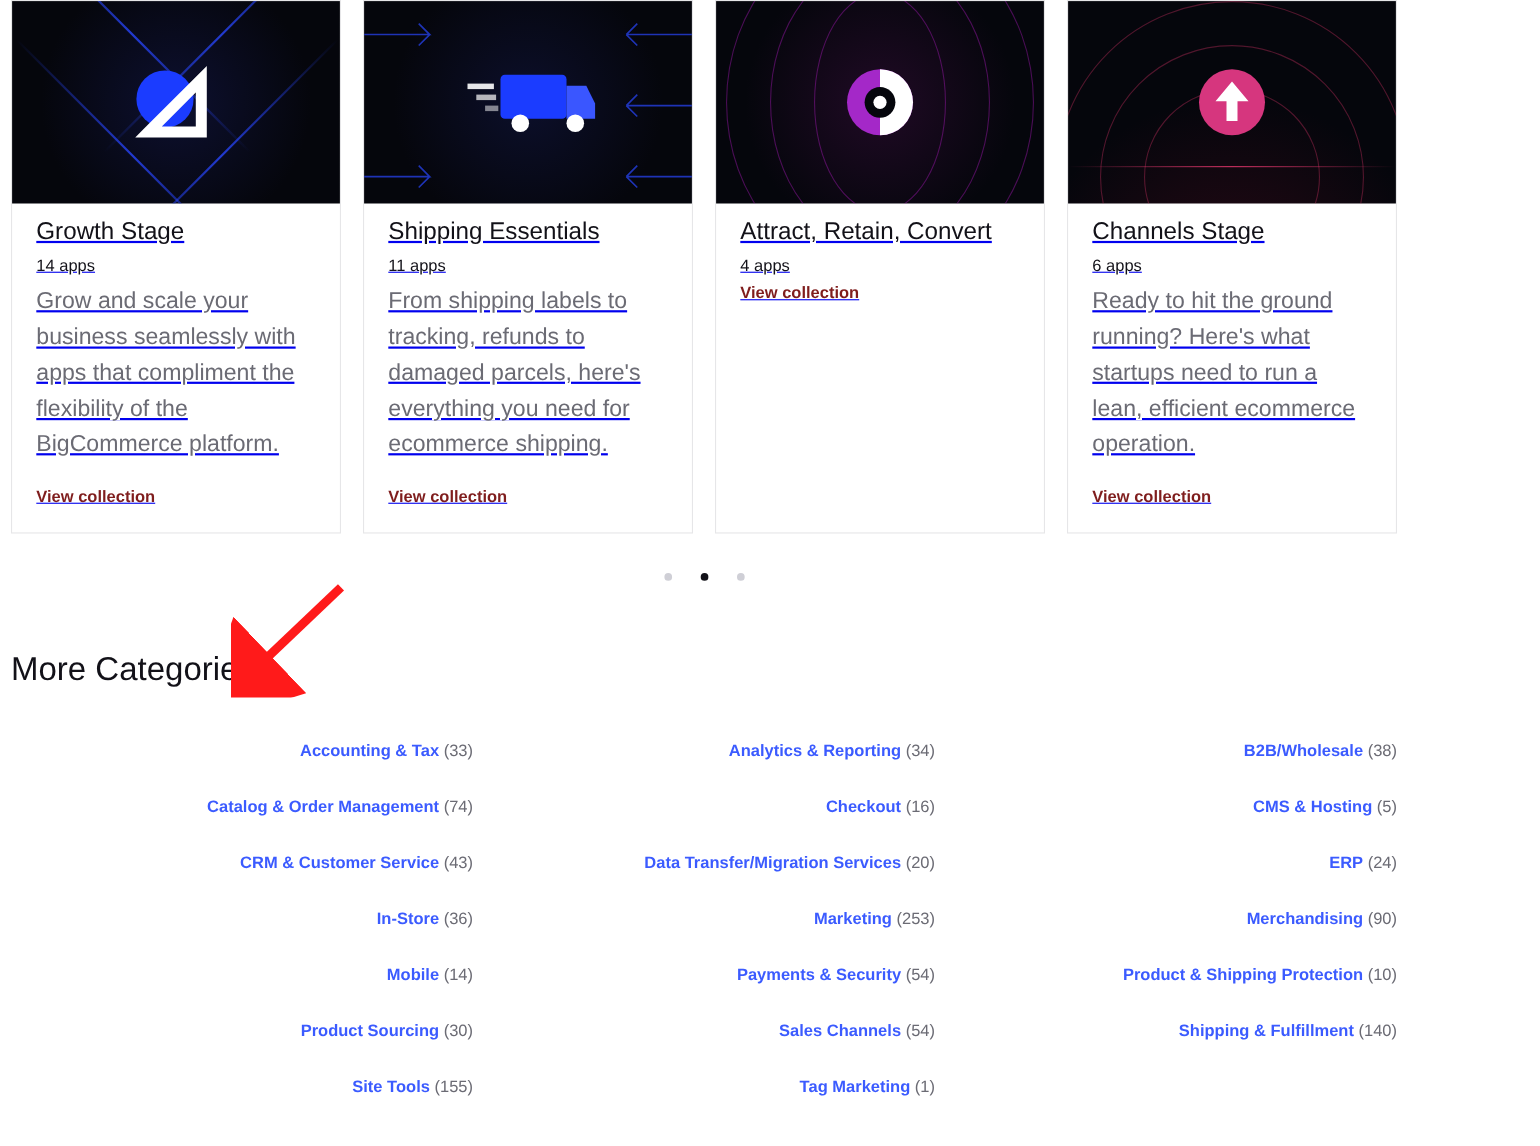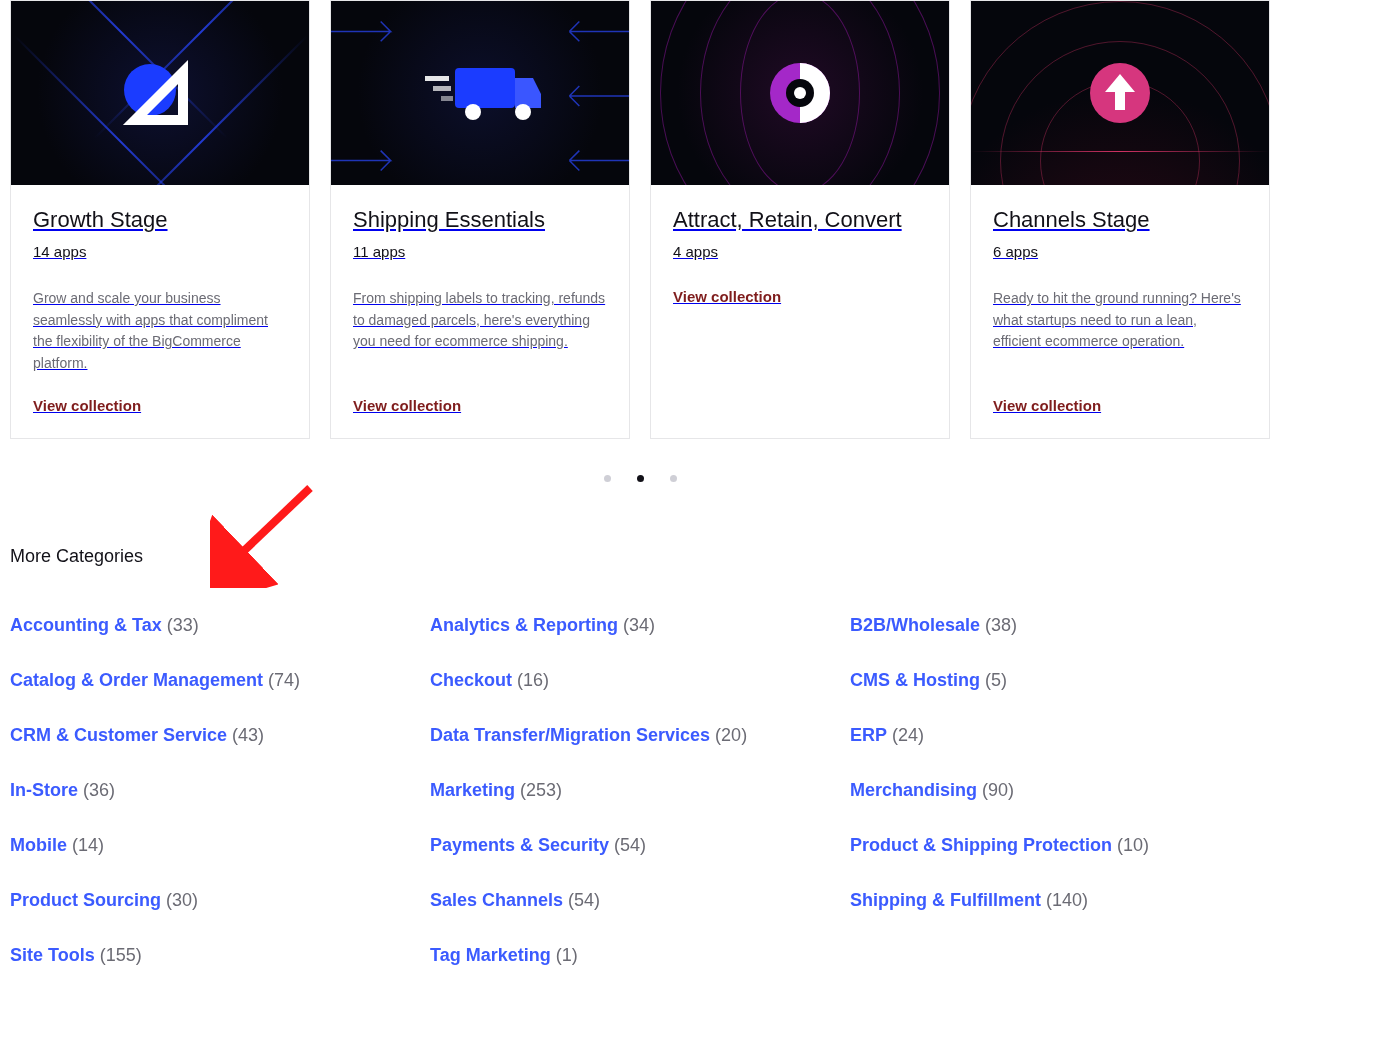--- a/index.html
+++ b/index.html
@@ -1,38 +1,38 @@
 <!DOCTYPE html>
 <html><head>
 <meta charset="utf-8">
 <style>
 * { margin: 0; padding: 0; box-sizing: border-box; }
 body { font-family: -apple-system, BlinkMacSystemFont, "Segoe UI", Helvetica, Arial, sans-serif; background: #fff; color: #121118; width: 1280px; padding: 0 10px; }
 
 .cards { display: flex; gap: 20px; }
 .card { flex: 1 1 0; border: 1px solid #e6e6e8; display: flex; flex-direction: column; background: #fff; }
 .card-img { height: 184px; background: #0a0a16; position: relative; overflow: hidden; }
-.card-body { padding: 22px 22px 24px; display: flex; flex-direction: column; flex: 1; }
+.card-body { padding: 12px 22px 24px; display: flex; flex-direction: column; flex: 1; }
 .card-title { font-size: 22px; font-weight: 400; color: #121118; margin-bottom: 10px; }
-.card-apps { font-size: 15px; color: #121118; margin-bottom: 28px; }
-.card-desc { font-size: 14px; line-height: 1.55; color: #6b6b74; margin-bottom: 22px; flex: 1; }
+.card-apps { font-size: 15px; color: #121118; margin-bottom: 8px; }
+.card-desc { font-size: 21px; line-height: 1.55; color: #6b6b74; margin-bottom: 22px; flex: 1; }
 .card-link { font-size: 15px; color: #7f1d1d; font-weight: 600; text-decoration: none; }
 
 .dots { display: flex; gap: 26px; justify-content: center; margin: 36px 0 64px; }
 .dot { width: 7px; height: 7px; border-radius: 50%; background: #cfcfd6; }
 .dot.active { background: #121118; }
 
 .section { position: relative; }
-.section-title { font-size: 18px; font-weight: 400; color: #121118; margin-bottom: 48px; }
+.section-title { font-size: 30px; font-weight: 400; color: #121118; margin-bottom: 48px; }
 
 .arrow { position: absolute; left: 200px; top: -68px; pointer-events: none; }
 .arrow svg { width: 110px; height: 110px; }
 
 .cat-grid { display: grid; grid-template-columns: repeat(3, 1fr); row-gap: 34px; }
-.cat-item { font-size: 18px; }
+.cat-item { font-size: 15px; text-align: right; }
 .cat-name { color: #3b5bff; font-weight: 600; text-decoration: none; }
 .cat-count { color: #6b6b74; font-weight: 400; }
 
 
 .ill svg { display:block; }
 
 .img1 { background: radial-gradient(circle at 50% 50%, #0d1030 0%, #05060c 70%); }
 .img1::before,.img1::after,.img1 .l1,.img1 .l2{content:"";position:absolute;width:300px;height:2px;background:linear-gradient(90deg,rgba(40,70,255,0) 0%, rgba(40,70,255,.8) 50%, rgba(40,70,255,0) 100%);}
 .img1::before{transform:rotate(45deg);top:30px;left:-40px;}
 .img1::after{transform:rotate(45deg);top:140px;left:-40px;}

